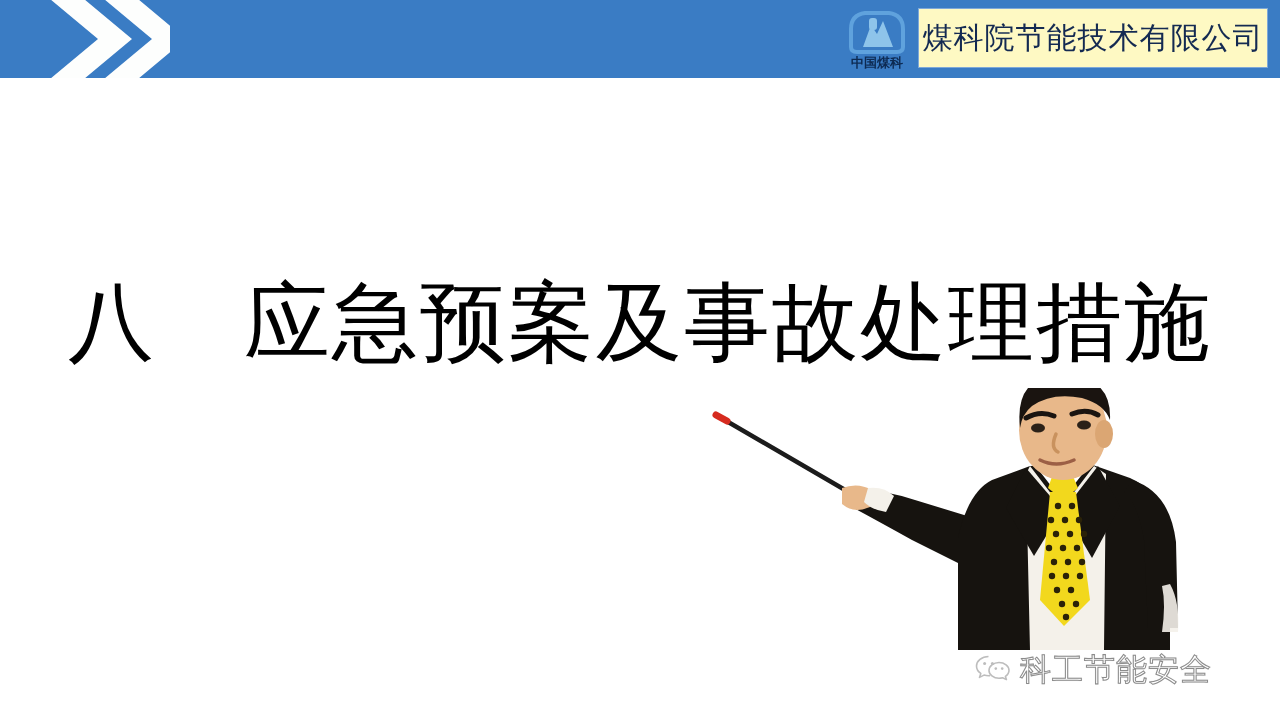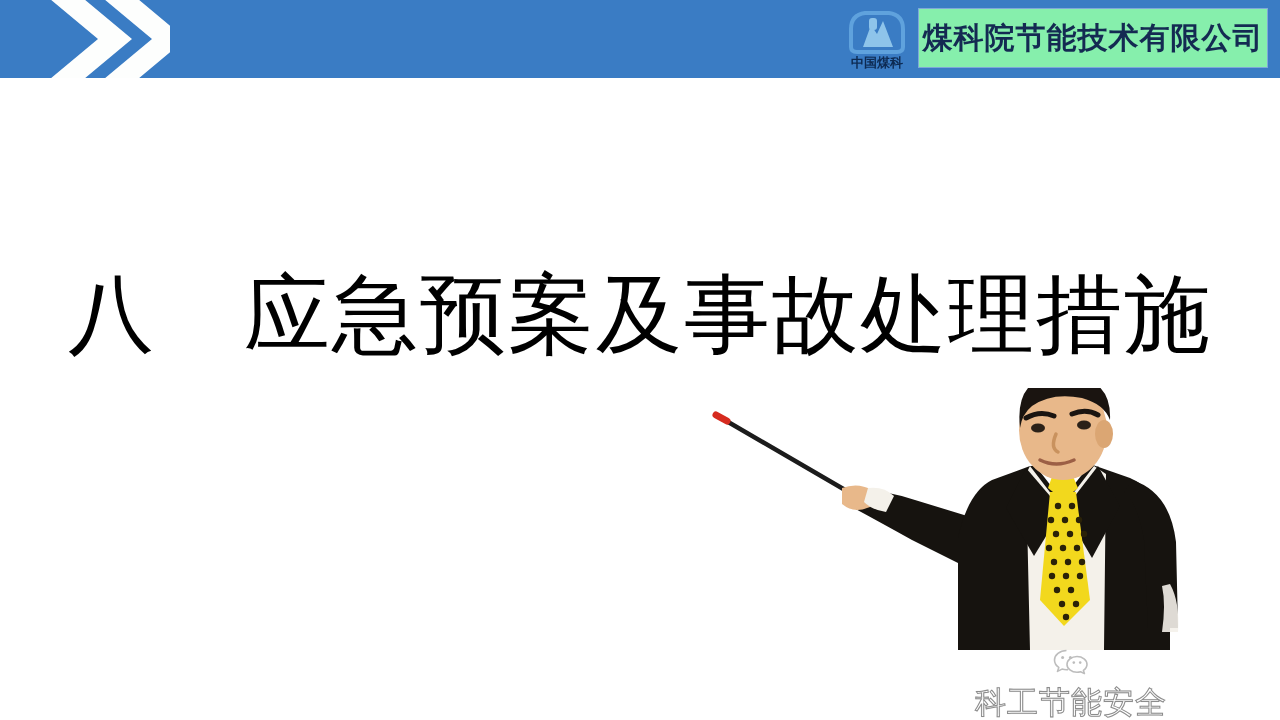--- a/index.html
+++ b/index.html
@@ -48,27 +48,26 @@
   }
   .brand-logo svg { display: block; }
 
   
   .company-box {
     position: absolute;
     left: 918px;
     top: 8px;
     width: 350px;
     height: 60px;
-    background: #86efac;
+    background: #fef9c3;
     border: 1px solid #7ea8d8;
     box-sizing: border-box;
     display: flex;
     align-items: center;
     justify-content: center;
-    font-weight: bold;
   }
   .company-name {
     font-family: "DejaVu Sans", "Liberation Sans", sans-serif;
     font-size: 30px;
     line-height: 1;
     color: #142a52;
     letter-spacing: 1px;
     white-space: nowrap;
   }
 
@@ -81,20 +80,21 @@
     text-align: center;
   }
   .main-title {
     display: inline-block;
     font-family: "DejaVu Serif", "Liberation Serif", serif;
     font-size: 86px;
     line-height: 1.12;
     color: #000000;
     white-space: nowrap;
     letter-spacing: 2px;
+    margin-top: 8px;
   }
 
   
   .presenter {
     position: absolute;
     left: 700px;
     top: 388px;
     width: 560px;
     height: 262px;
   }
@@ -102,21 +102,20 @@
 
   
   .watermark {
     position: absolute;
     left: 975px;
     top: 648px;
     height: 42px;
     display: flex;
     align-items: center;
     gap: 9px;
-    flex-direction: column;
   }
   .wechat-icon { width: 36px; height: 30px; }
   .wechat-icon svg { display: block; }
   .watermark-text {
     font-family: "DejaVu Sans", "Liberation Sans", sans-serif;
     font-size: 31px;
     line-height: 1;
     color: #ffffff;
     -webkit-text-stroke: 1px #8c8c8c;
     text-shadow: 0 0 1px #9a9a9a;

